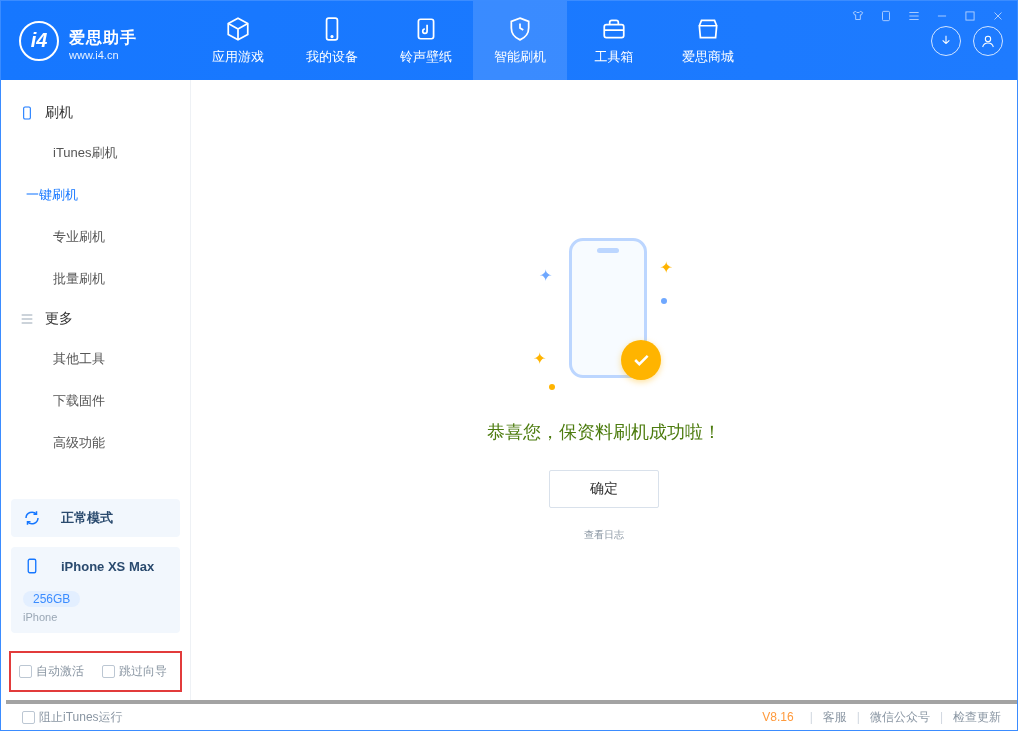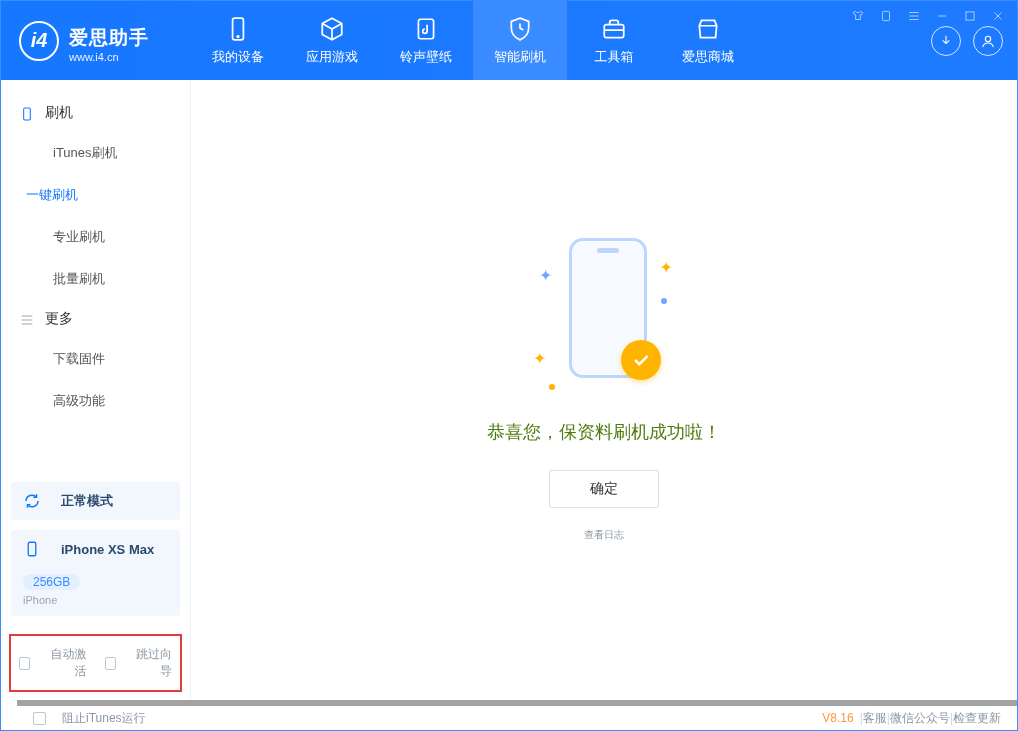--- a/index.html
+++ b/index.html
@@ -2,72 +2,72 @@
 <html><head>
 <meta charset="utf-8">
 <style>
 * { margin: 0; padding: 0; box-sizing: border-box; font-family: "Microsoft YaHei", "PingFang SC", sans-serif; }
 body { background: #fff; width: 1018px; height: 731px; overflow: hidden; border: 1px solid #3b8cff; position: relative; }
 
 
 .header { height: 79px; background: linear-gradient(90deg,#1677ff 0%,#1e7bff 100%); display: flex; align-items: stretch; color: #fff; position: relative; }
 .logo-box { display: flex; align-items: center; padding: 0 18px; min-width: 190px; }
 .logo-badge { width: 40px; height: 40px; border: 2px solid #fff; border-radius: 50%; display: flex; align-items: center; justify-content: center; font-weight: 700; font-size: 20px; font-style: italic; margin-right: 10px; }
-.logo-text .cn { font-size: 19px; font-weight: 600; letter-spacing: 1px; margin-top: 7px; }
+.logo-text .cn { font-size: 16px; font-weight: 600; letter-spacing: 1px; margin-top: 7px; }
 .logo-text .en { font-size: 11px; opacity: .9; }
 .nav { display: flex; }
 .nav-item { width: 94px; display: flex; flex-direction: column; align-items: center; justify-content: center; gap: 6px; font-size: 13px; cursor: pointer; position: relative; }
 .nav-item.active { background: rgba(255,255,255,.14); }
 .nav-item svg { width: 26px; height: 26px; fill: #fff; stroke: #fff; }
 .head-right { margin-left: auto; display: flex; align-items: center; padding-right: 14px; gap: 12px; }
 .head-icon-row { position: absolute; top: 6px; right: 10px; display: flex; gap: 10px; }
 .head-icon-row .wicon { width: 18px; height: 18px; color: #bcd6ff; cursor: pointer; display:flex;align-items:center;justify-content:center; }
 .head-icon-row svg { width: 14px; height: 14px; stroke: currentColor; fill: none; stroke-width: 1.5; }
 .round-icon { width: 30px; height: 30px; border: 1.5px solid rgba(255,255,255,.8); border-radius: 50%; display: flex; align-items: center; justify-content: center; cursor: pointer; }
 .round-icon svg { width: 16px; height: 16px; stroke:#fff; fill:none; stroke-width:1.6; }
 
 
 .body { display: flex; height: calc(100% - 79px - 30px); }
 .sidebar { width: 190px; border-right: 1px solid #eef1f5; padding-top: 14px; display: flex; flex-direction: column; }
-.side-group-title { display: flex; align-items: flex-end; gap: 10px; padding: 10px 18px; font-size: 14px; color: #333; }
+.side-group-title { display: flex; align-items: center; gap: 10px; padding: 10px 18px; font-size: 14px; color: #333; }
 .side-group-title svg { width: 16px; height: 16px; }
 .side-item { padding: 12px 18px 12px 52px; font-size: 13px; color: #555; cursor: pointer; }
 .side-item.active { color: #1677ff; padding-left: 25px; }
 
 .device-cards { margin-top: auto; padding: 10px; display: flex; flex-direction: column; gap: 10px; }
 .card { background: #f2f7fd; border-radius: 4px; padding: 10px 12px; font-size: 13px; color: #333; }
 .card .row1 { display:flex; align-items:center; gap:20px; font-weight:600; color:#2a4a6e; }
 .card .row1 svg { width:18px;height:18px; }
 .badge { display:inline-block; background:#e3efff; color:#3b8cff; border-radius:10px; padding:1px 10px; font-size:12px; margin-top:16px; }
 .card .sub { font-size:11px; color:#9aa7b5; margin-top:4px; }
 
 .red-box { border:2px solid #e23b3b; margin:8px; padding:10px 8px; display:flex; gap:18px; align-items:center; }
-.chk { display:flex; align-items:center; gap:16px; font-size:12px; color:#8a96a3; cursor:pointer;text-align:right; }
+.chk { display:flex; align-items:center; gap:4px; font-size:12px; color:#8a96a3; cursor:pointer;text-align:right; }
 .chk .box { width:13px;height:13px;border:1px solid #bcc7d3;border-radius:2px;background:#fff; display:inline-block;}
 
 
 .main { flex:1; position:relative; display:flex; flex-direction:column; align-items:center; justify-content:center; }
 .phone-illustration { width:150px; height:160px; position:relative; margin-bottom:22px; }
 .phone-frame { position:absolute; left:40px; top:0; width:78px; height:140px; border:3px solid #bcd6ff; border-radius:14px; background:#f7fbff; }
 .phone-frame::before { content:""; position:absolute; top:7px; left:50%; transform:translateX(-50%); width:22px; height:5px; background:#bcd6ff; border-radius:3px; }
 .phone-check { position:absolute; right:18px; bottom:18px; width:40px; height:40px; background:#ffb400; border-radius:50%; display:flex;align-items:center;justify-content:center; box-shadow:0 2px 6px rgba(255,180,0,.4); }
 .phone-check svg { width:20px;height:20px; stroke:#fff; stroke-width:3; fill:none; }
 .spark { position:absolute; color:#ffb400; font-size:16px; }
 .spark.a{left:10px;top:28px;color:#6fa8ff;} .spark.b{right:6px;top:20px;} .spark.c{left:4px;bottom:30px;}
 .dot{position:absolute;width:6px;height:6px;border-radius:50%;background:#6fa8ff;}
 .dot.d1{right:12px;top:60px;} .dot.d2{left:20px;bottom:8px;background:#ffb400;}
 
 .success-text { font-size:18px; color:#4d7c0f; margin-bottom:26px; }
 .btn-ok { border:1px solid #d9e1eb; background:#fff; padding:9px 40px; font-size:14px; color:#333; cursor:pointer; border-radius:2px; }
 .log-link { margin-top:20px; font-size:10px; color:#8a96a3; cursor:pointer; }
 
 
-.footer { position:absolute; bottom:0; left:16px; right:0; height:30px; border-top:6px solid #a3a3a3; display:flex; align-items:center; padding:0 16px; font-size:12px; color:#8a96a3; }
+.footer { position:absolute; bottom:0; left:5px; right:0; height:30px; border-top:4px solid #a3a3a3; display:flex; align-items:center; padding:0 16px; font-size:12px; color:#8a96a3; }
 .footer .left { display:flex; align-items:center; gap:6px; }
-.footer .right { margin-left:auto; display:flex; align-items:center; }
+.footer .right { margin-left:auto; display:flex; align-items:center; gap:10px; }
 .footer .ver { color:#ff9a3c; margin-right:6px; }
 .footer .sep { color:#d0d7e0; }
 .footer a { color:#8a96a3; cursor:pointer; }
 </style>
 </head>
 <body>
 
 <div class="header">
   <div class="head-icon-row">
     <span class="wicon">
@@ -106,31 +106,31 @@
     <div class="logo-badge">i4</div>
     <div class="logo-text">
       <div class="cn">爱思助手</div>
       <div class="en">www.i4.cn</div>
     </div>
   </div>
 
   <div class="nav">
     <div class="nav-item">
       <svg viewBox="0 0 24 24">
+          <path d="M12 2l9 5v10l-9 5-9-5V7z" fill="none" stroke="#fff" stroke-width="1.6"></path>
+          <path d="M3 7l9 5 9-5M12 12v10" stroke="#fff" fill="none" stroke-width="1.6"></path>
+        </svg>
+      <span>应用游戏</span>
+    </div>
+    <div class="nav-item">
+      <svg viewBox="0 0 24 24">
           <rect x="7" y="2" width="10" height="20" rx="2" fill="none" stroke="#fff" stroke-width="1.6"></rect>
           <circle cx="12" cy="19" r="1" fill="#fff"></circle>
         </svg>
       <span>我的设备</span>
-    </div>
-    <div class="nav-item">
-      <svg viewBox="0 0 24 24">
-          <path d="M12 2l9 5v10l-9 5-9-5V7z" fill="none" stroke="#fff" stroke-width="1.6"></path>
-          <path d="M3 7l9 5 9-5M12 12v10" stroke="#fff" fill="none" stroke-width="1.6"></path>
-        </svg>
-      <span>应用游戏</span>
     </div>
     <div class="nav-item">
       <svg viewBox="0 0 24 24">
           <rect x="5" y="3" width="14" height="18" rx="2" fill="none" stroke="#fff" stroke-width="1.6"></rect>
           <path d="M13 8v6a2 2 0 11-2-2" stroke="#fff" fill="none" stroke-width="1.6"></path>
         </svg>
       <span>铃声壁纸</span>
     </div>
     <div class="nav-item active">
       <svg viewBox="0 0 24 24">
@@ -182,20 +182,21 @@
     <div class="side-item active">一键刷机</div>
     <div class="side-item">专业刷机</div>
     <div class="side-item">批量刷机</div>
 
     <div class="side-group-title">
       <svg viewBox="0 0 24 24">
           <path d="M4 6h16M4 12h16M4 18h16" stroke="#9aa7b5" stroke-width="1.6"></path>
         </svg>
       <span>更多</span>
     </div>
+    <div class="side-item">其他工具</div>
     <div class="side-item">下载固件</div>
     <div class="side-item">高级功能</div>
 
     <div class="device-cards">
       <div class="card">
         <div class="row1">
           <svg viewBox="0 0 24 24">
               <path d="M4 12a8 8 0 0114-5M20 12a8 8 0 01-14 5" fill="none" stroke="#1677ff" stroke-width="2"></path>
               <path d="M18 3v4h-4M6 21v-4h4" fill="none" stroke="#1677ff" stroke-width="2"></path>
             </svg>

